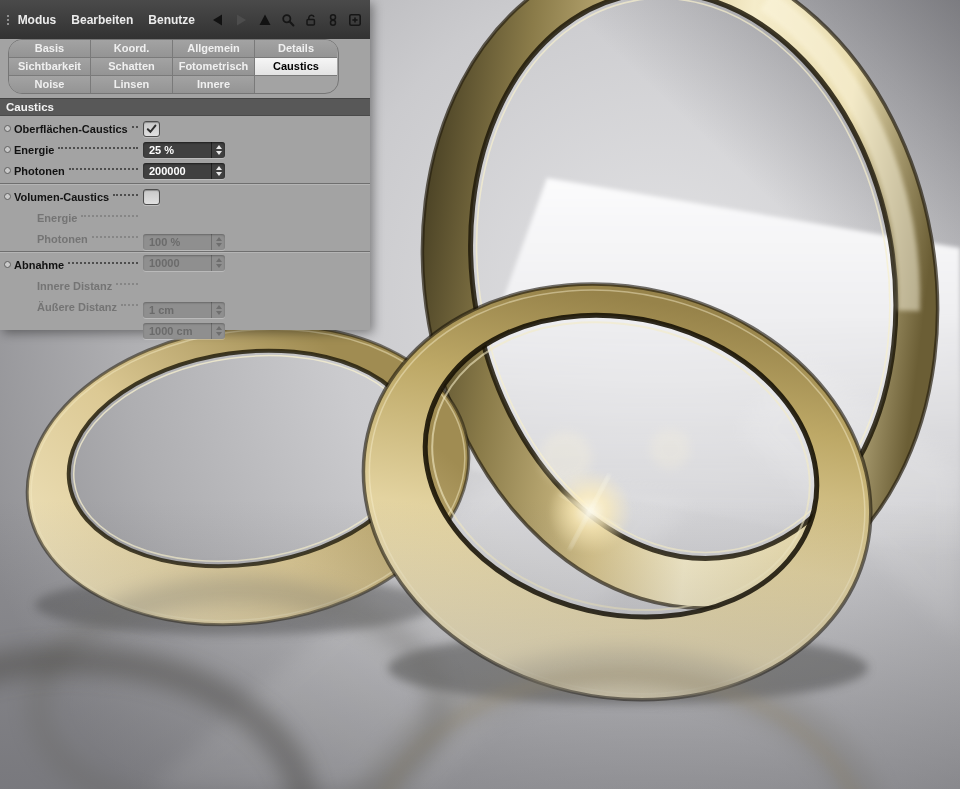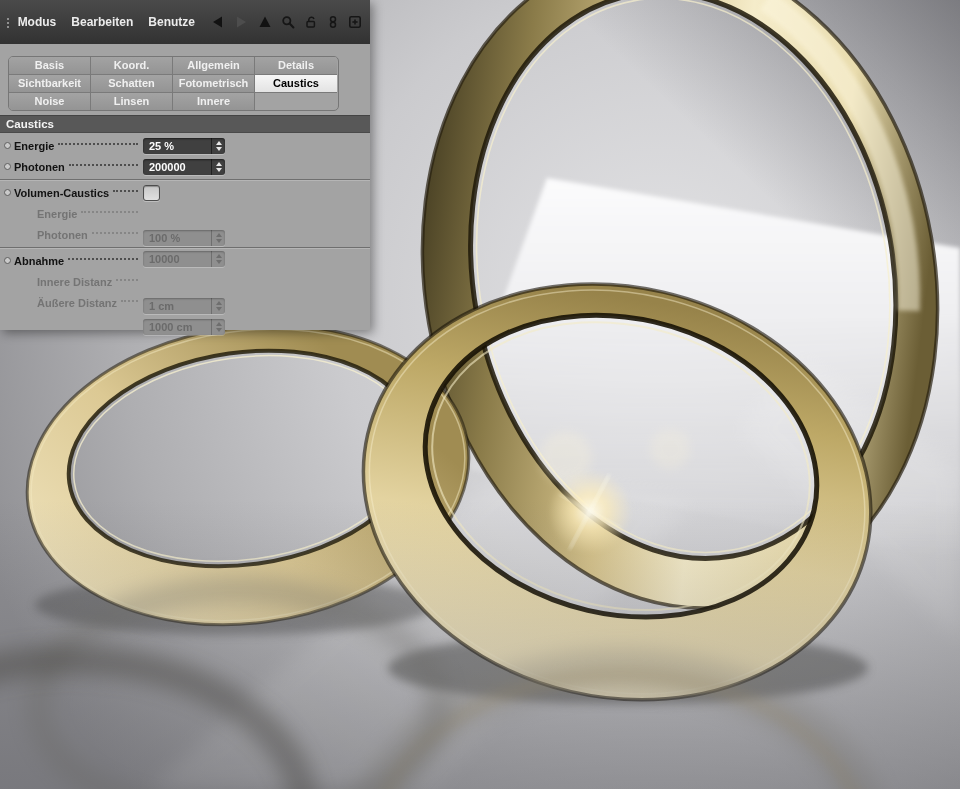--- a/index.html
+++ b/index.html
@@ -5,35 +5,35 @@
   html,body{margin:0;padding:0;}
   body{width:960px;height:789px;overflow:hidden;position:relative;
        font-family:"Liberation Sans",sans-serif;background:#b0b0b3;}
   #scene{position:absolute;left:0;top:0;z-index:0;}
 
   
   .panel{position:absolute;left:0;top:0;width:370px;height:330px;z-index:10;
          background:#a3a3a3;box-shadow:3px 3px 10px rgba(0,0,0,.4);
          font-family:"Liberation Sans",sans-serif;}
   
-  .menubar{height:28px;background:linear-gradient(#4a4a4a,#323232);
-           display:flex;align-items:center;padding:8px 6px;gap:0;justify-content:flex-end;}
+  .menubar{height:39px;background:linear-gradient(#4a4a4a,#323232);
+           display:flex;align-items:center;padding:0 6px;gap:0;justify-content:flex-end;}
   .grip{width:15px;height:13px;margin-right:9px;
         background-image:radial-gradient(circle,#909090 1px,transparent 1.3px);
         background-size:4px 4px;background-position:0 1px;}
   .menuitem{font-size:12px;font-weight:bold;color:#ececec;margin-right:15px;
             white-space:nowrap;cursor:default;}
   .mb-icons{margin-left:auto;display:flex;align-items:center;gap:9px;padding-right:2px;}
   .mb-icons svg{display:block;}
   
   .objrow{height:26px;display:flex;align-items:center;padding-left:8px;gap:8px;}
   .objtitle{font-size:12.5px;font-weight:bold;color:#101010;}
   
-  .tabs{margin-left:8px;width:329px;border:1px solid #767676;border-radius:5px;
-        overflow:hidden;display:grid;grid-template-columns:repeat(4,82px);margin-top:12px;}
+  .tabs{margin-left:8px;width:329px;border:1px solid #767676;border-radius:14px;
+        overflow:hidden;display:grid;grid-template-columns:repeat(4,82px);}
   .tab{height:17px;line-height:17px;text-align:center;font-size:11px;font-weight:bold;
        color:#f0f0f0;background:linear-gradient(#a3a3a3,#949494);
        border-right:1px solid #7a7a7a;border-bottom:1px solid #7a7a7a;cursor:default;
        white-space:nowrap;overflow:hidden;}
   .tab:nth-child(4n){border-right:none;}
   .tab.sel{background:linear-gradient(#f6f6f6,#e3e3e3);color:#000;}
   .tab.empty{background:transparent;border-right:none;}
   .tab.lastrow{border-bottom:none;}
   
   .sechead{margin-top:4px;height:16px;line-height:16px;background:#585858;
@@ -250,20 +250,32 @@
     <div class="tab lastrow">Noise</div>
     <div class="tab lastrow">Linsen</div>
     <div class="tab lastrow">Innere</div>
     <div class="tab lastrow empty"></div>
   </div>
 
   <div class="sechead">Caustics</div>
 
   <div class="content">
 
+    <div class="prow">
+      <div class="lzone">
+        <span class="adot"></span>
+        <span class="plabel">Oberflächen-Caustics</span>
+        <span class="leader"></span>
+      </div>
+      <div class="cb">
+        <svg width="11" height="10" viewBox="0 0 11 10">
+            <path d="M1.8 5.2 L4.4 7.8 L9.4 1.6" fill="none" stroke="#2d2d2d" stroke-width="2" stroke-linecap="round"></path>
+          </svg>
+      </div>
+    </div>
 
     <div class="prow">
       <div class="lzone">
         <span class="adot"></span>
         <span class="plabel">Energie</span>
         <span class="leader"></span>
       </div>
       <div class="field">
         <span class="fval">25 %</span>
         <span class="step">

